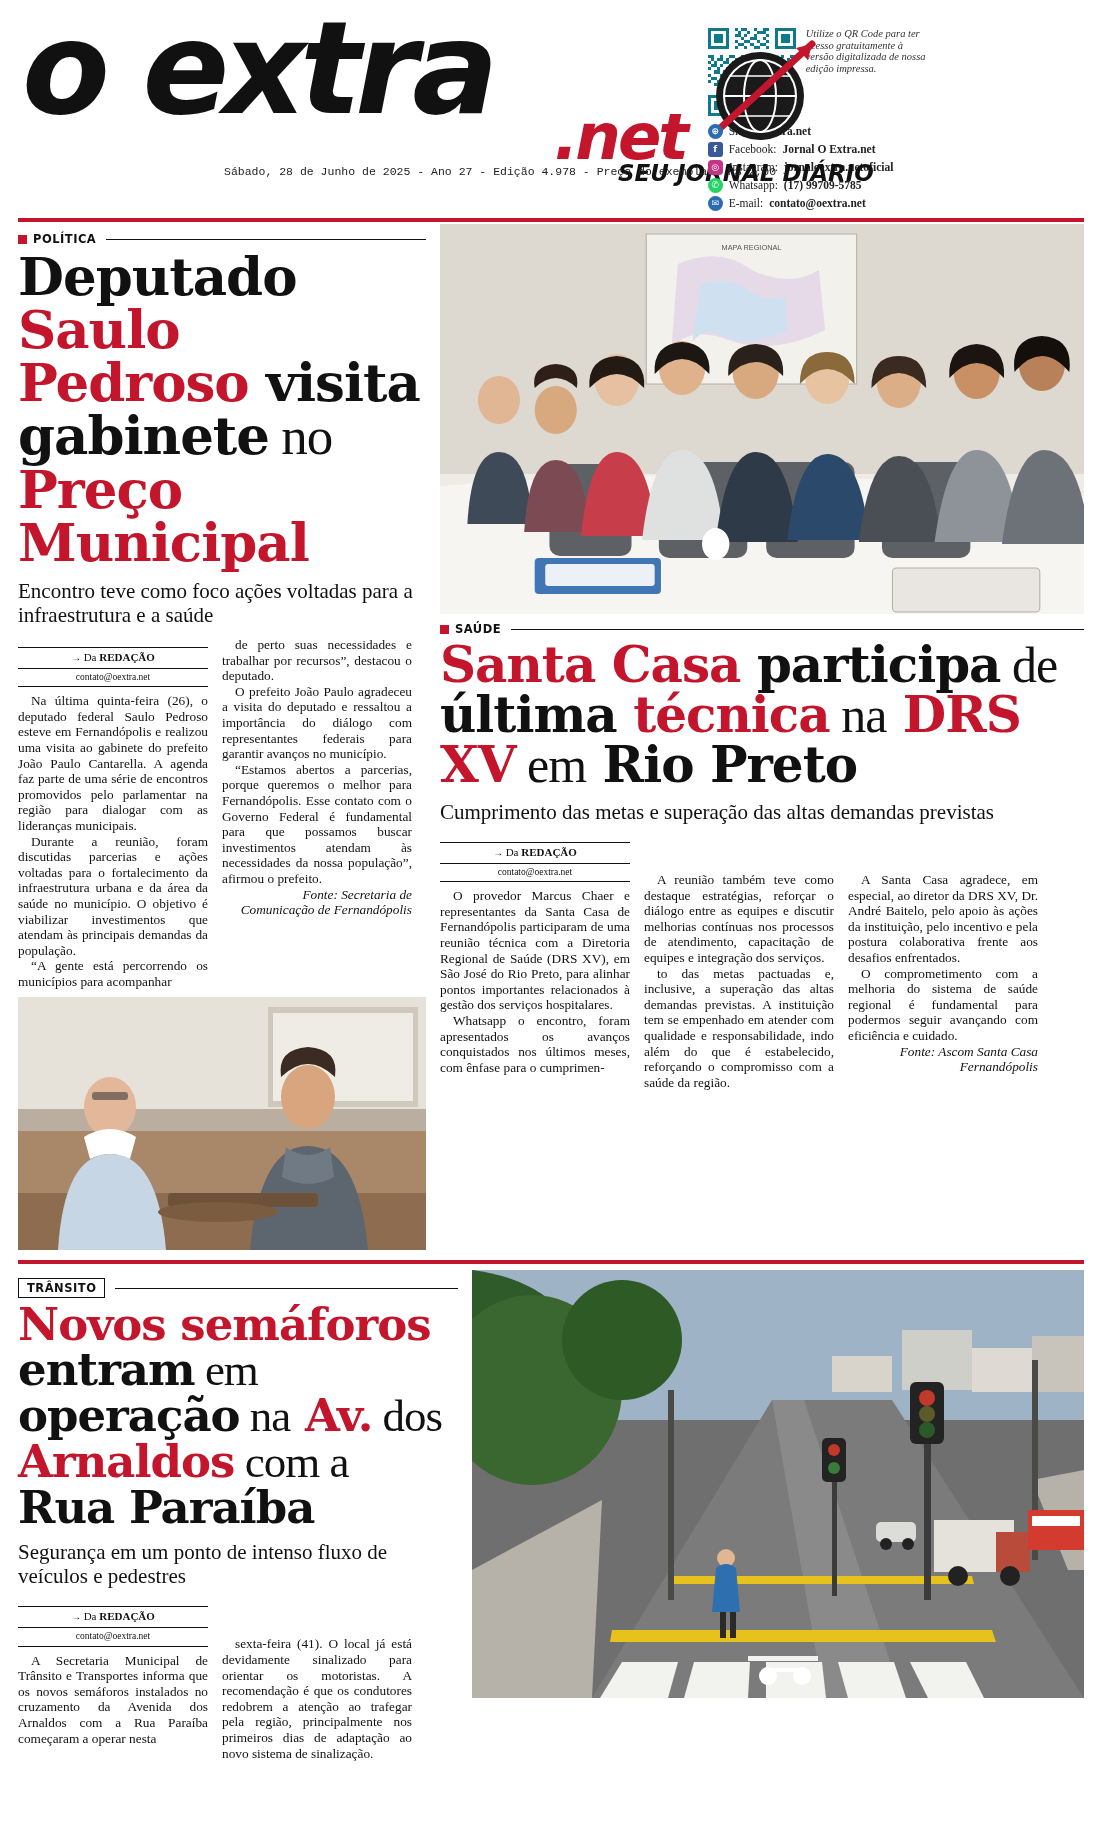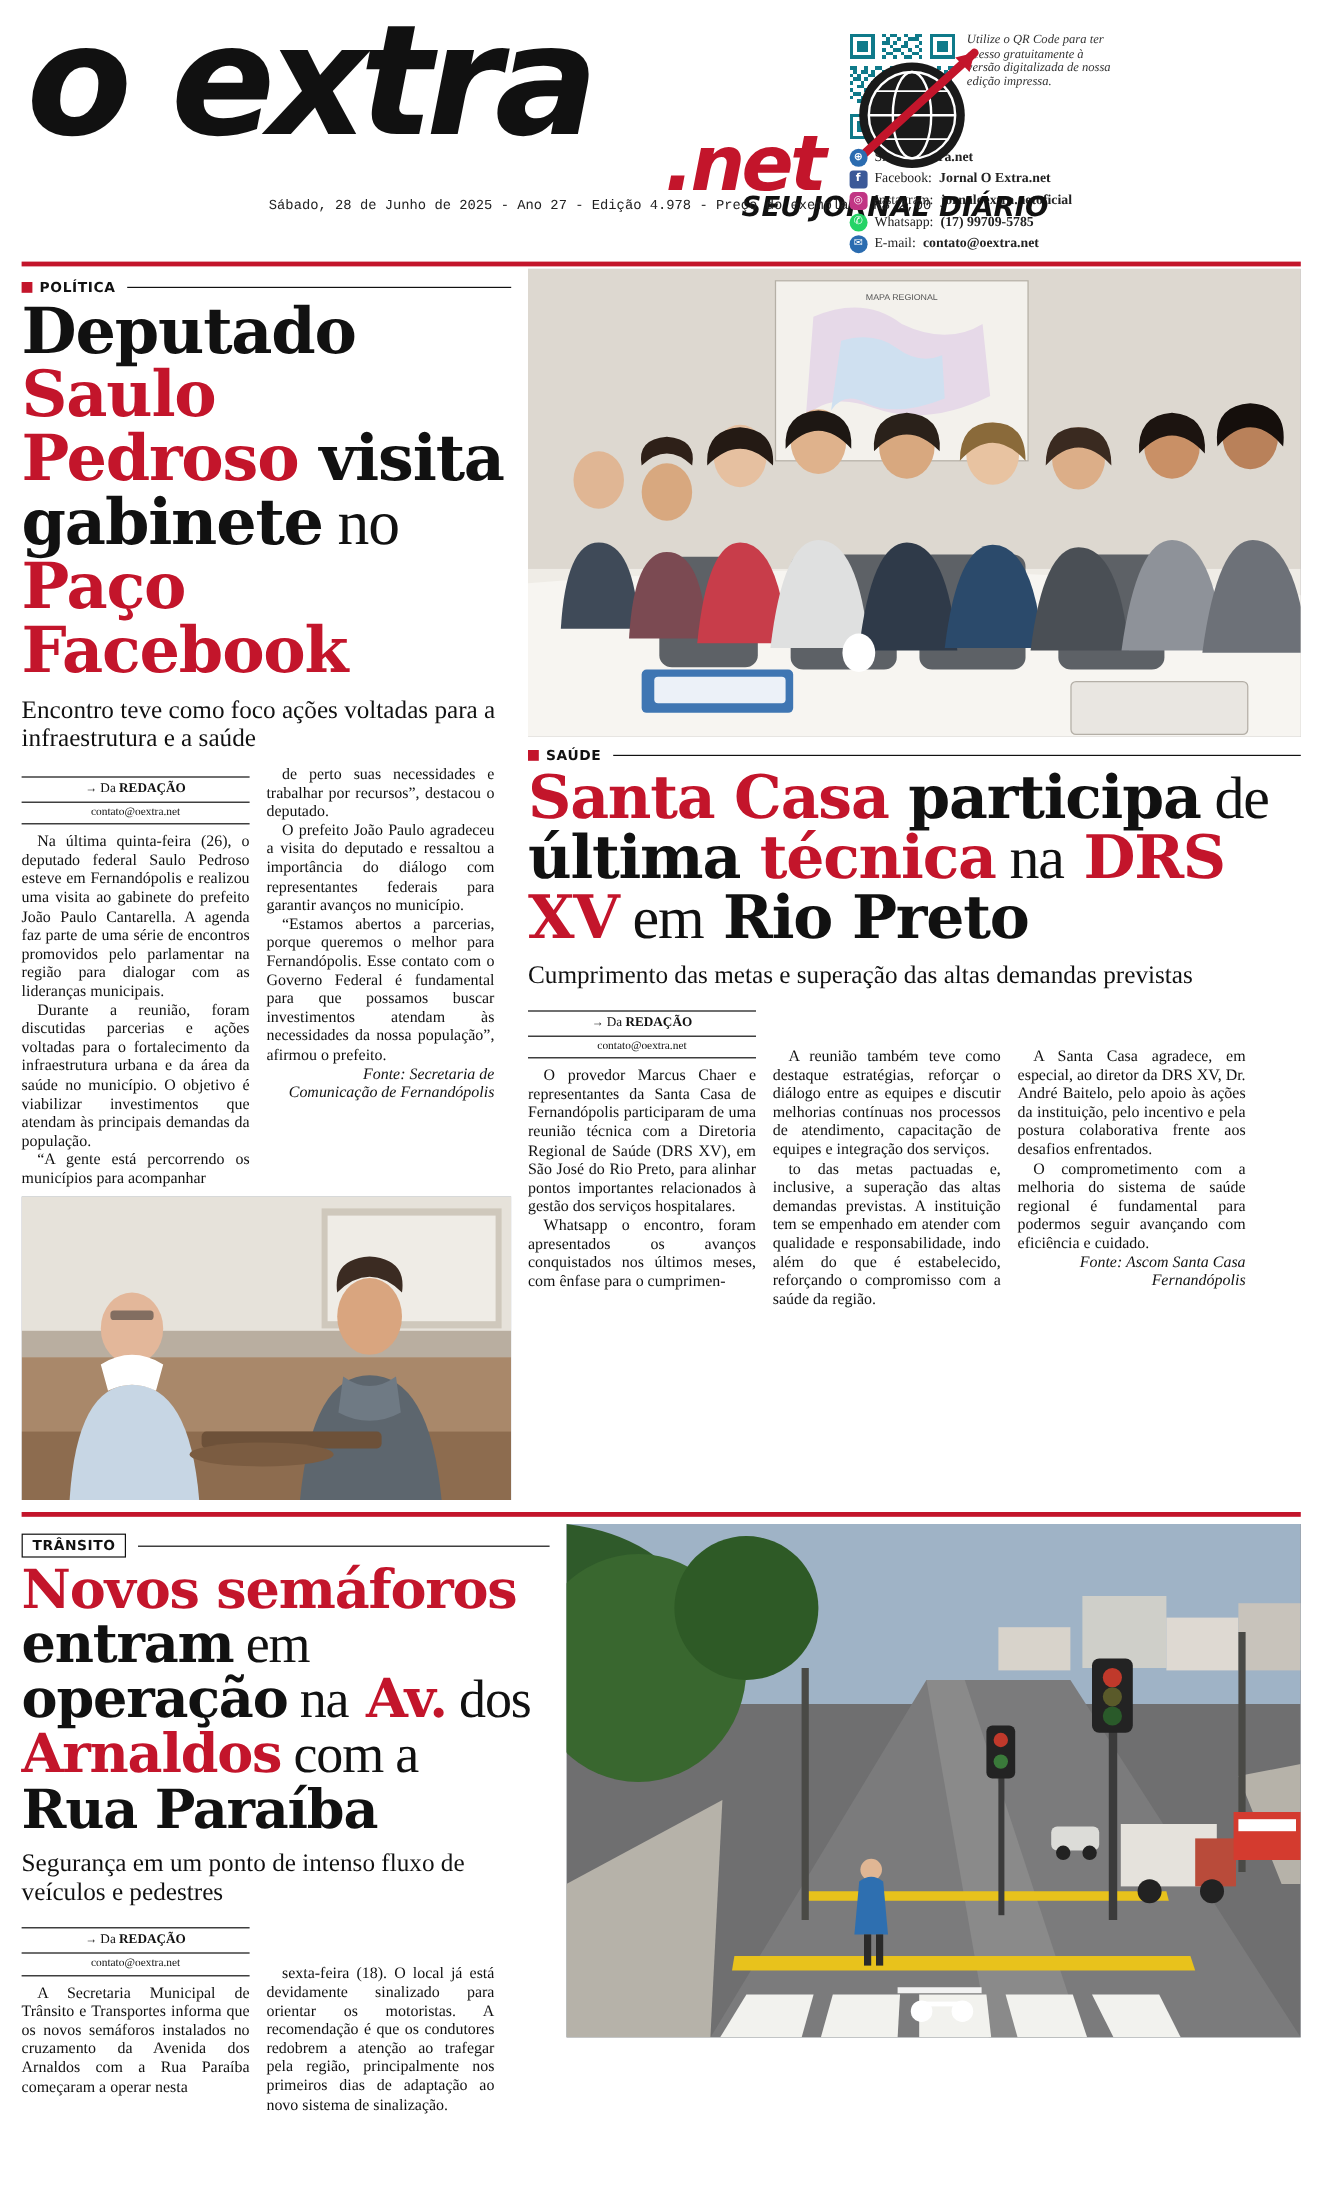--- a/index.html
+++ b/index.html
@@ -400,21 +400,21 @@
 
     <div class="sec1-left">
 
       <div class="kicker">
         <span class="sq"></span>
         <span class="txt">POLÍTICA</span>
         <span class="line"></span>
       </div>
 
       <h1 class="hl hl1">
-        <span>Deputado </span><span class="red">Saulo Pedroso</span><span> visita gabinete</span><span class="light"> no</span><span class="red"> Paço Facebook</span>
+        <span>Deputado </span><span class="red">Saulo Pedroso</span><span> visita gabinete</span><span class="light"> no</span><span class="red"> Preço Municipal</span>
       </h1>
 
       <div class="sub">Encontro teve como foco ações voltadas para a infraestrutura e a saúde</div>
 
       <div class="cols" style="margin-top:10px;">
         <div class="col" style="width:190px;">
           <div class="byline">
             <div class="top"></div>
             <div class="row">
               <span style="font-size:10px;">→ </span><span>Da</span>
@@ -597,21 +597,21 @@
             <div class="top"></div>
             <div class="row">
               <span style="font-size:10px;">→ </span><span>Da</span>
               <b>REDAÇÃO</b>
             </div>
             <div class="mail">contato@oextra.net</div>
           </div>
           <p>A Secretaria Municipal de Trânsito e Transportes informa que os novos semáforos instalados no cruzamento da Avenida dos Arnaldos com a Rua Paraíba começaram a operar nesta</p>
         </div>
         <div class="col" style="width:190px;padding-top:40px;">
-          <p>sexta-feira (18). O local já está devidamente sinalizado para orientar os motoristas. A recomendação é que os condutores redobrem a atenção ao trafegar pela região, principalmente nos primeiros dias de adaptação ao novo sistema de sinalização.</p>
+          <p>sexta-feira (41). O local já está devidamente sinalizado para orientar os motoristas. A recomendação é que os condutores redobrem a atenção ao trafegar pela região, principalmente nos primeiros dias de adaptação ao novo sistema de sinalização.</p>
         </div>
       </div>
     </div>
 
     <div class="sec1-right">
       <div class="photo" style="width:100%;height:428px;">
         <svg viewBox="0 0 612 428" preserveAspectRatio="none">
           <rect width="612" height="428" fill="#6f6f70"></rect>
           <rect x="0" y="0" width="612" height="150" fill="#9fb3c6"></rect>
 

